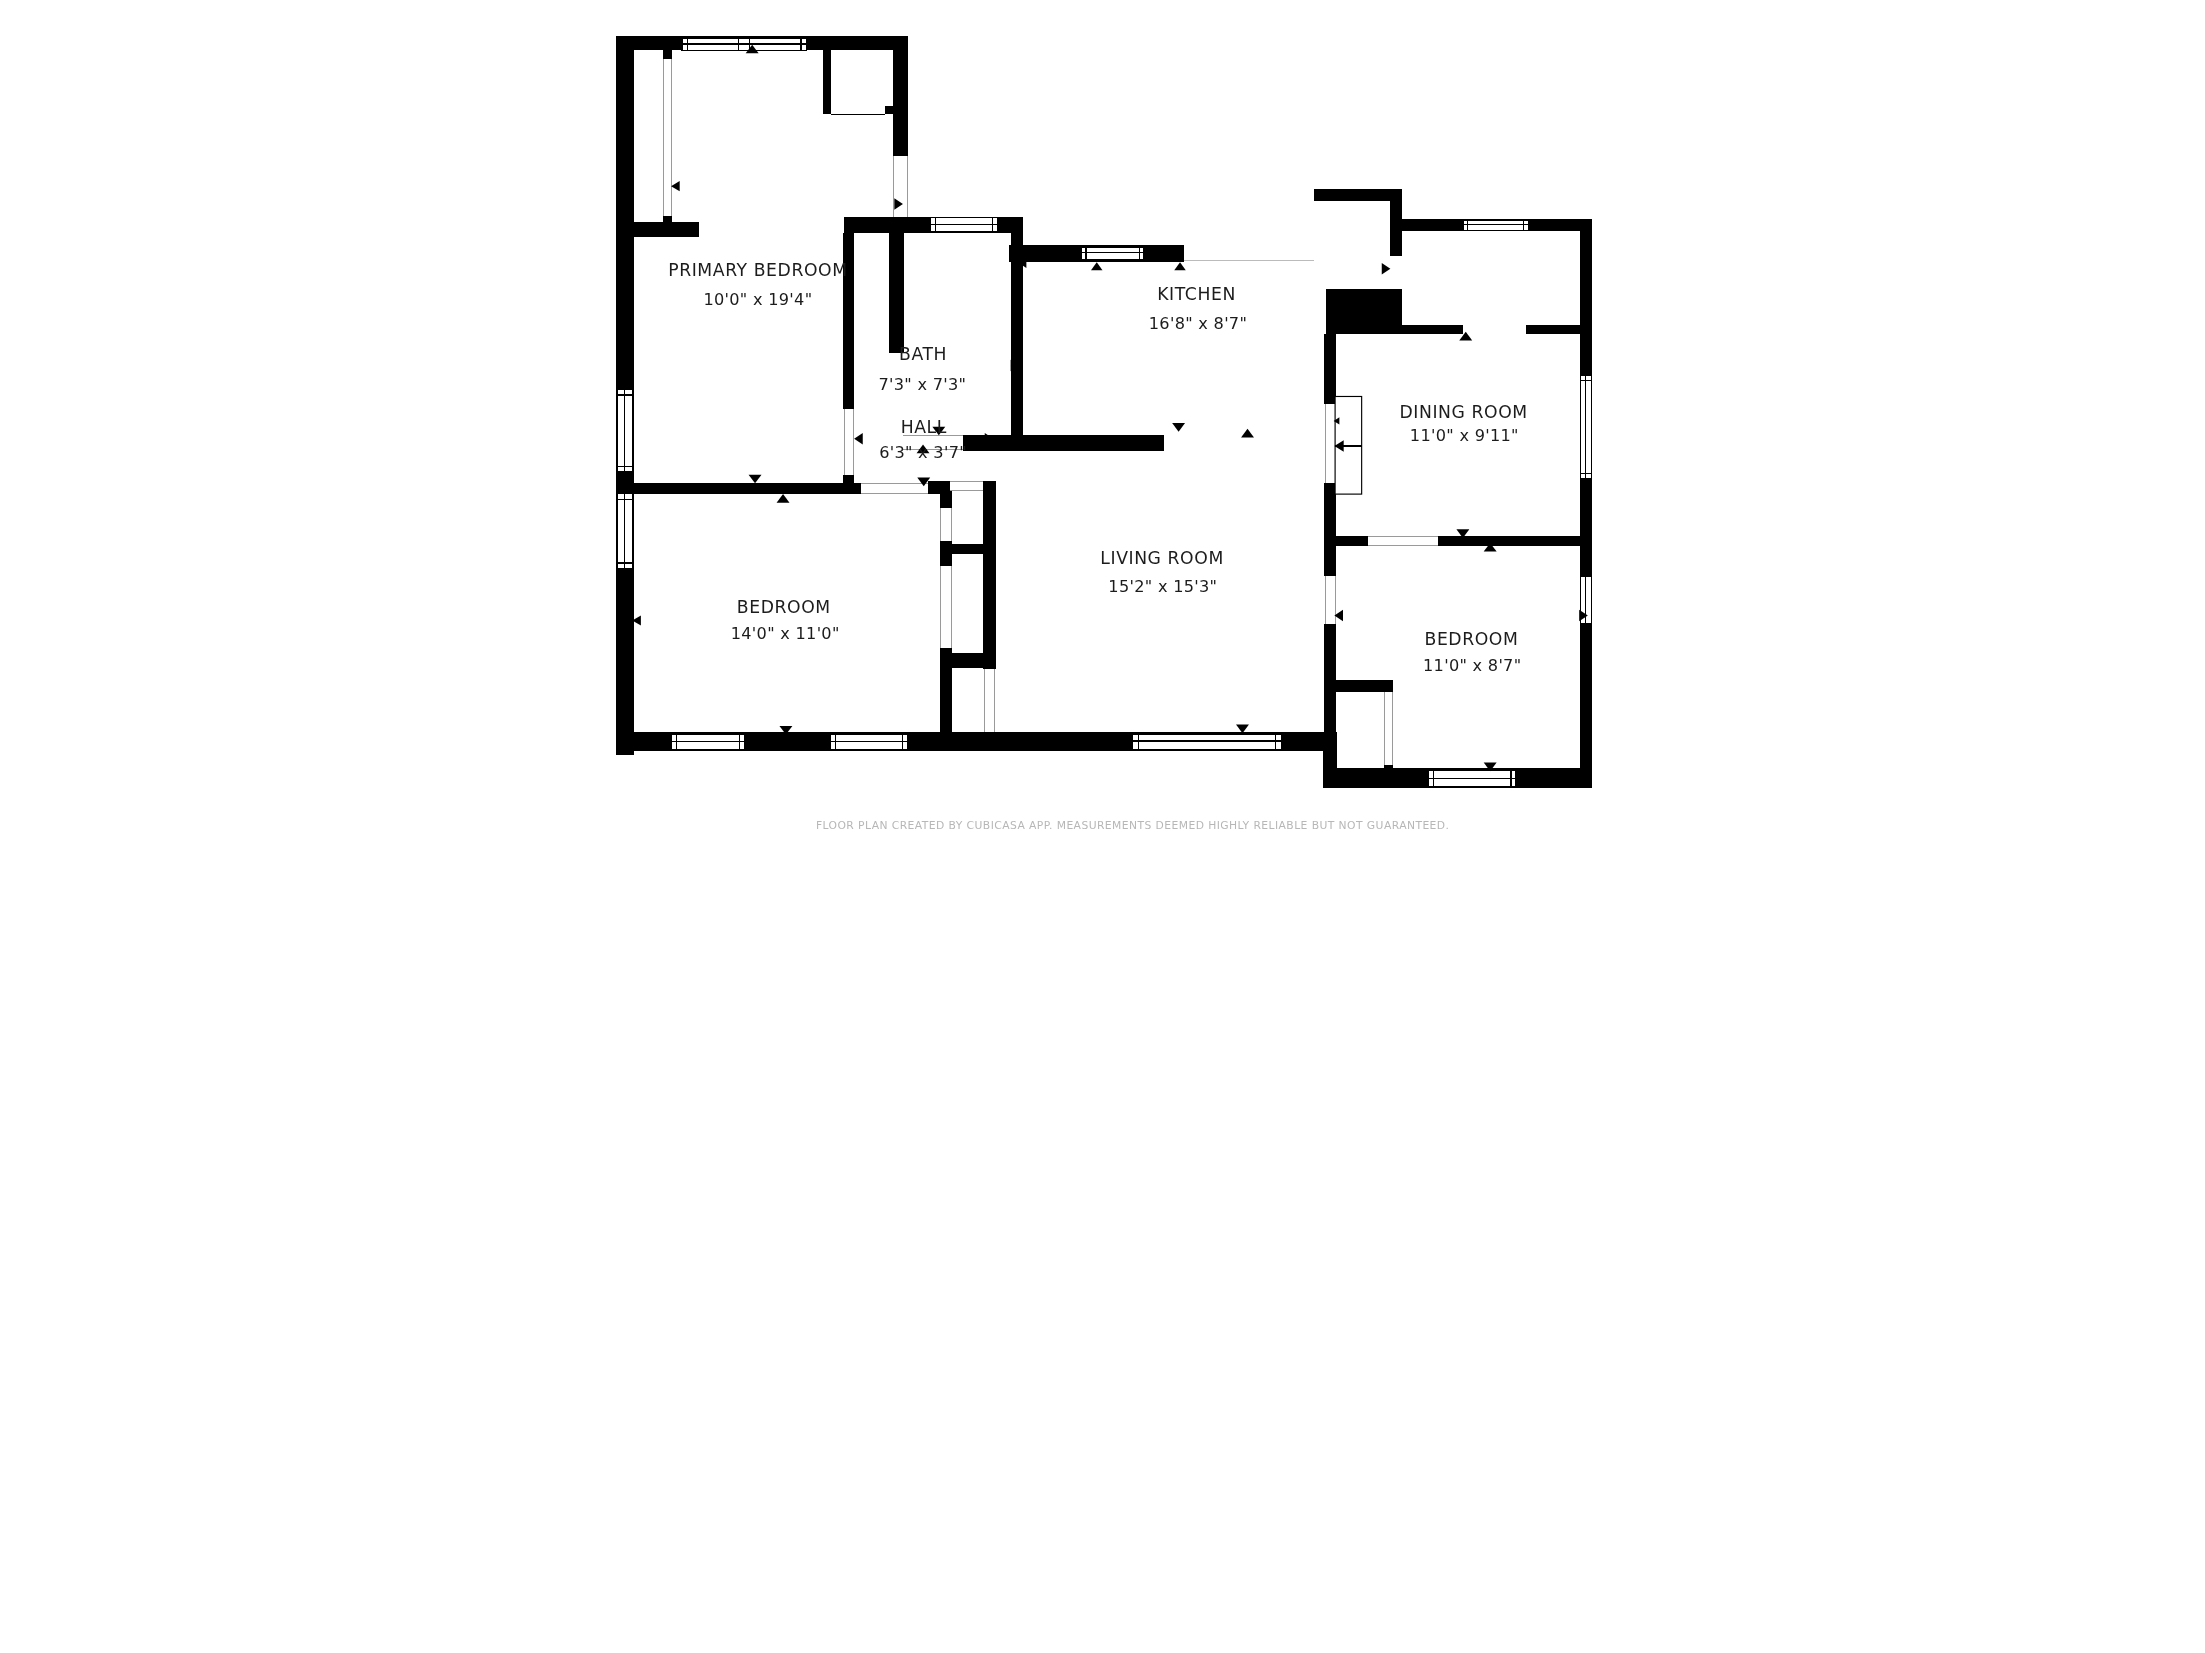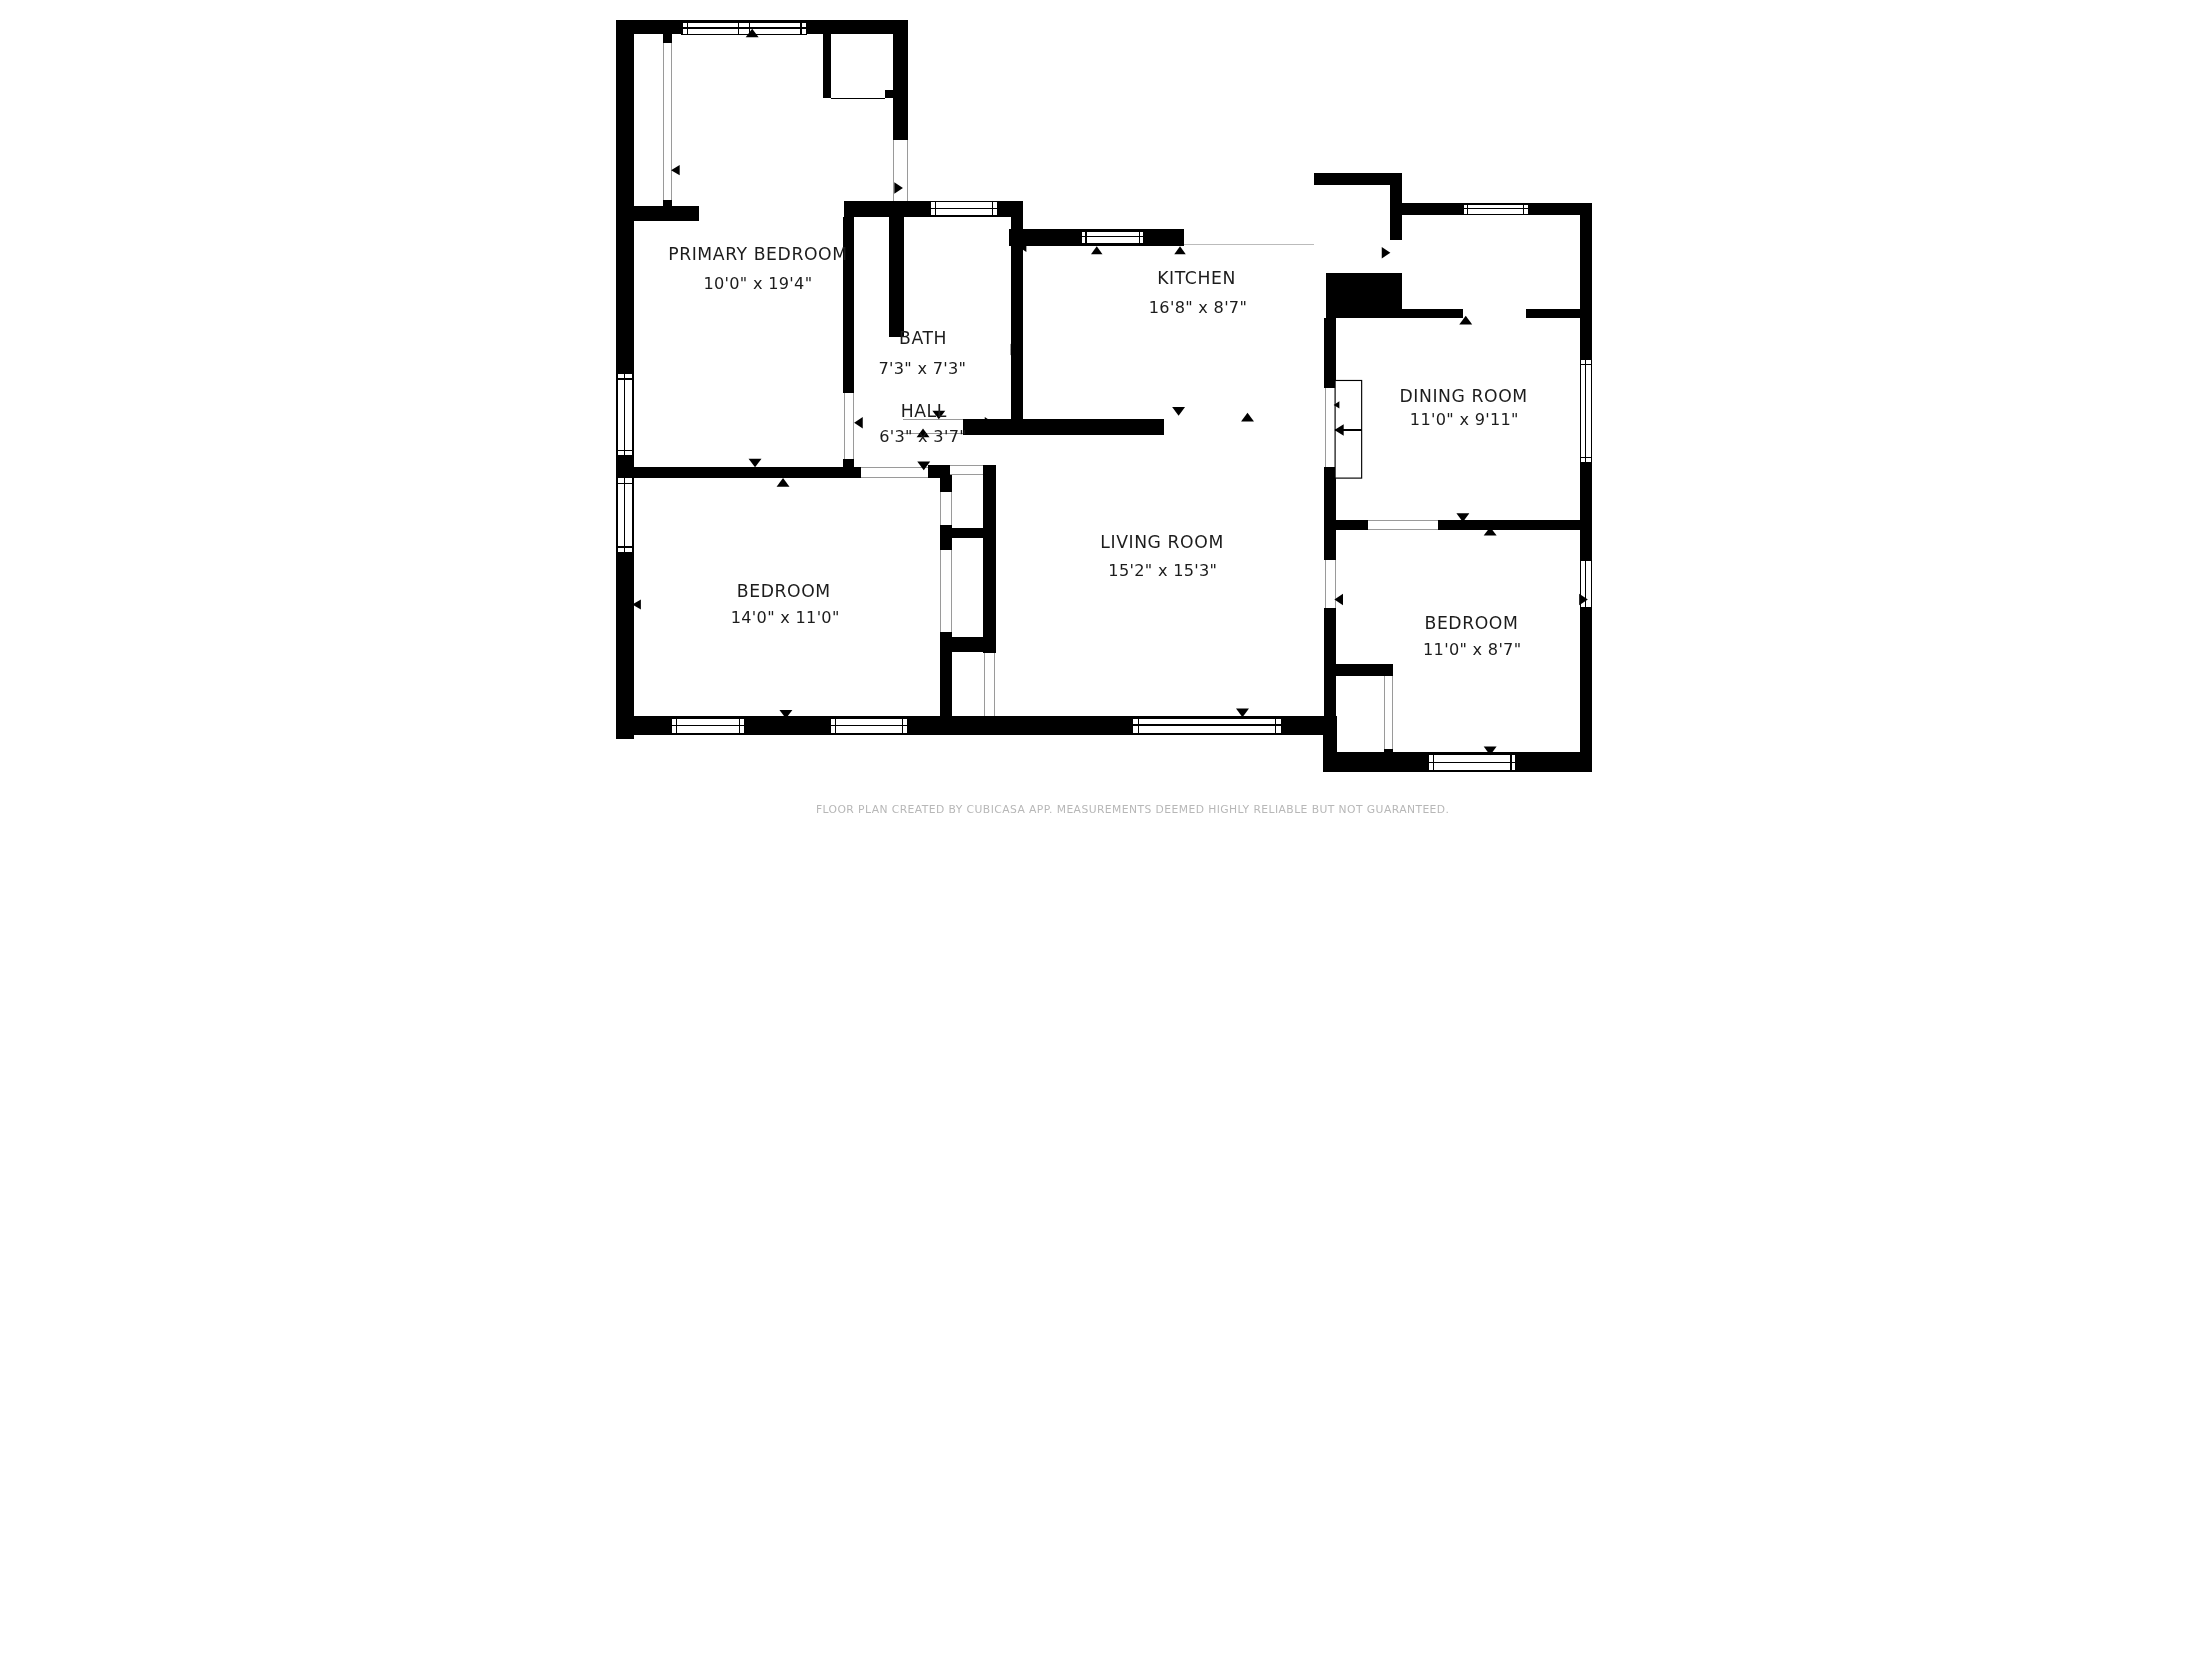--- a/index.html
+++ b/index.html
@@ -1,19 +1,19 @@
 <!DOCTYPE html>
 <html style="font-size:11.5px"><head>
 <meta charset="utf-8">
 <style>
   html,body{margin:0;padding:0;background:#ffffff;}
   .canvas{
     position:relative;
     width:1103px;height:827px;
-    margin:0 auto;
+    margin:16px auto;
     background:#ffffff;
     font-family:"DejaVu Sans","Liberation Sans",sans-serif;
   }
   svg{display:block;}
   .wall{fill:#000000;shape-rendering:crispEdges;}
   .win{fill:#ffffff;stroke:#000000;stroke-width:2;shape-rendering:crispEdges;}
   .winline{stroke:#000000;stroke-width:1.6;shape-rendering:crispEdges;}
   .door{fill:#ffffff;shape-rendering:crispEdges;}
   .doorline{stroke:#9a9a9a;stroke-width:1.4;shape-rendering:crispEdges;}
   .tri{fill:#000000;}

